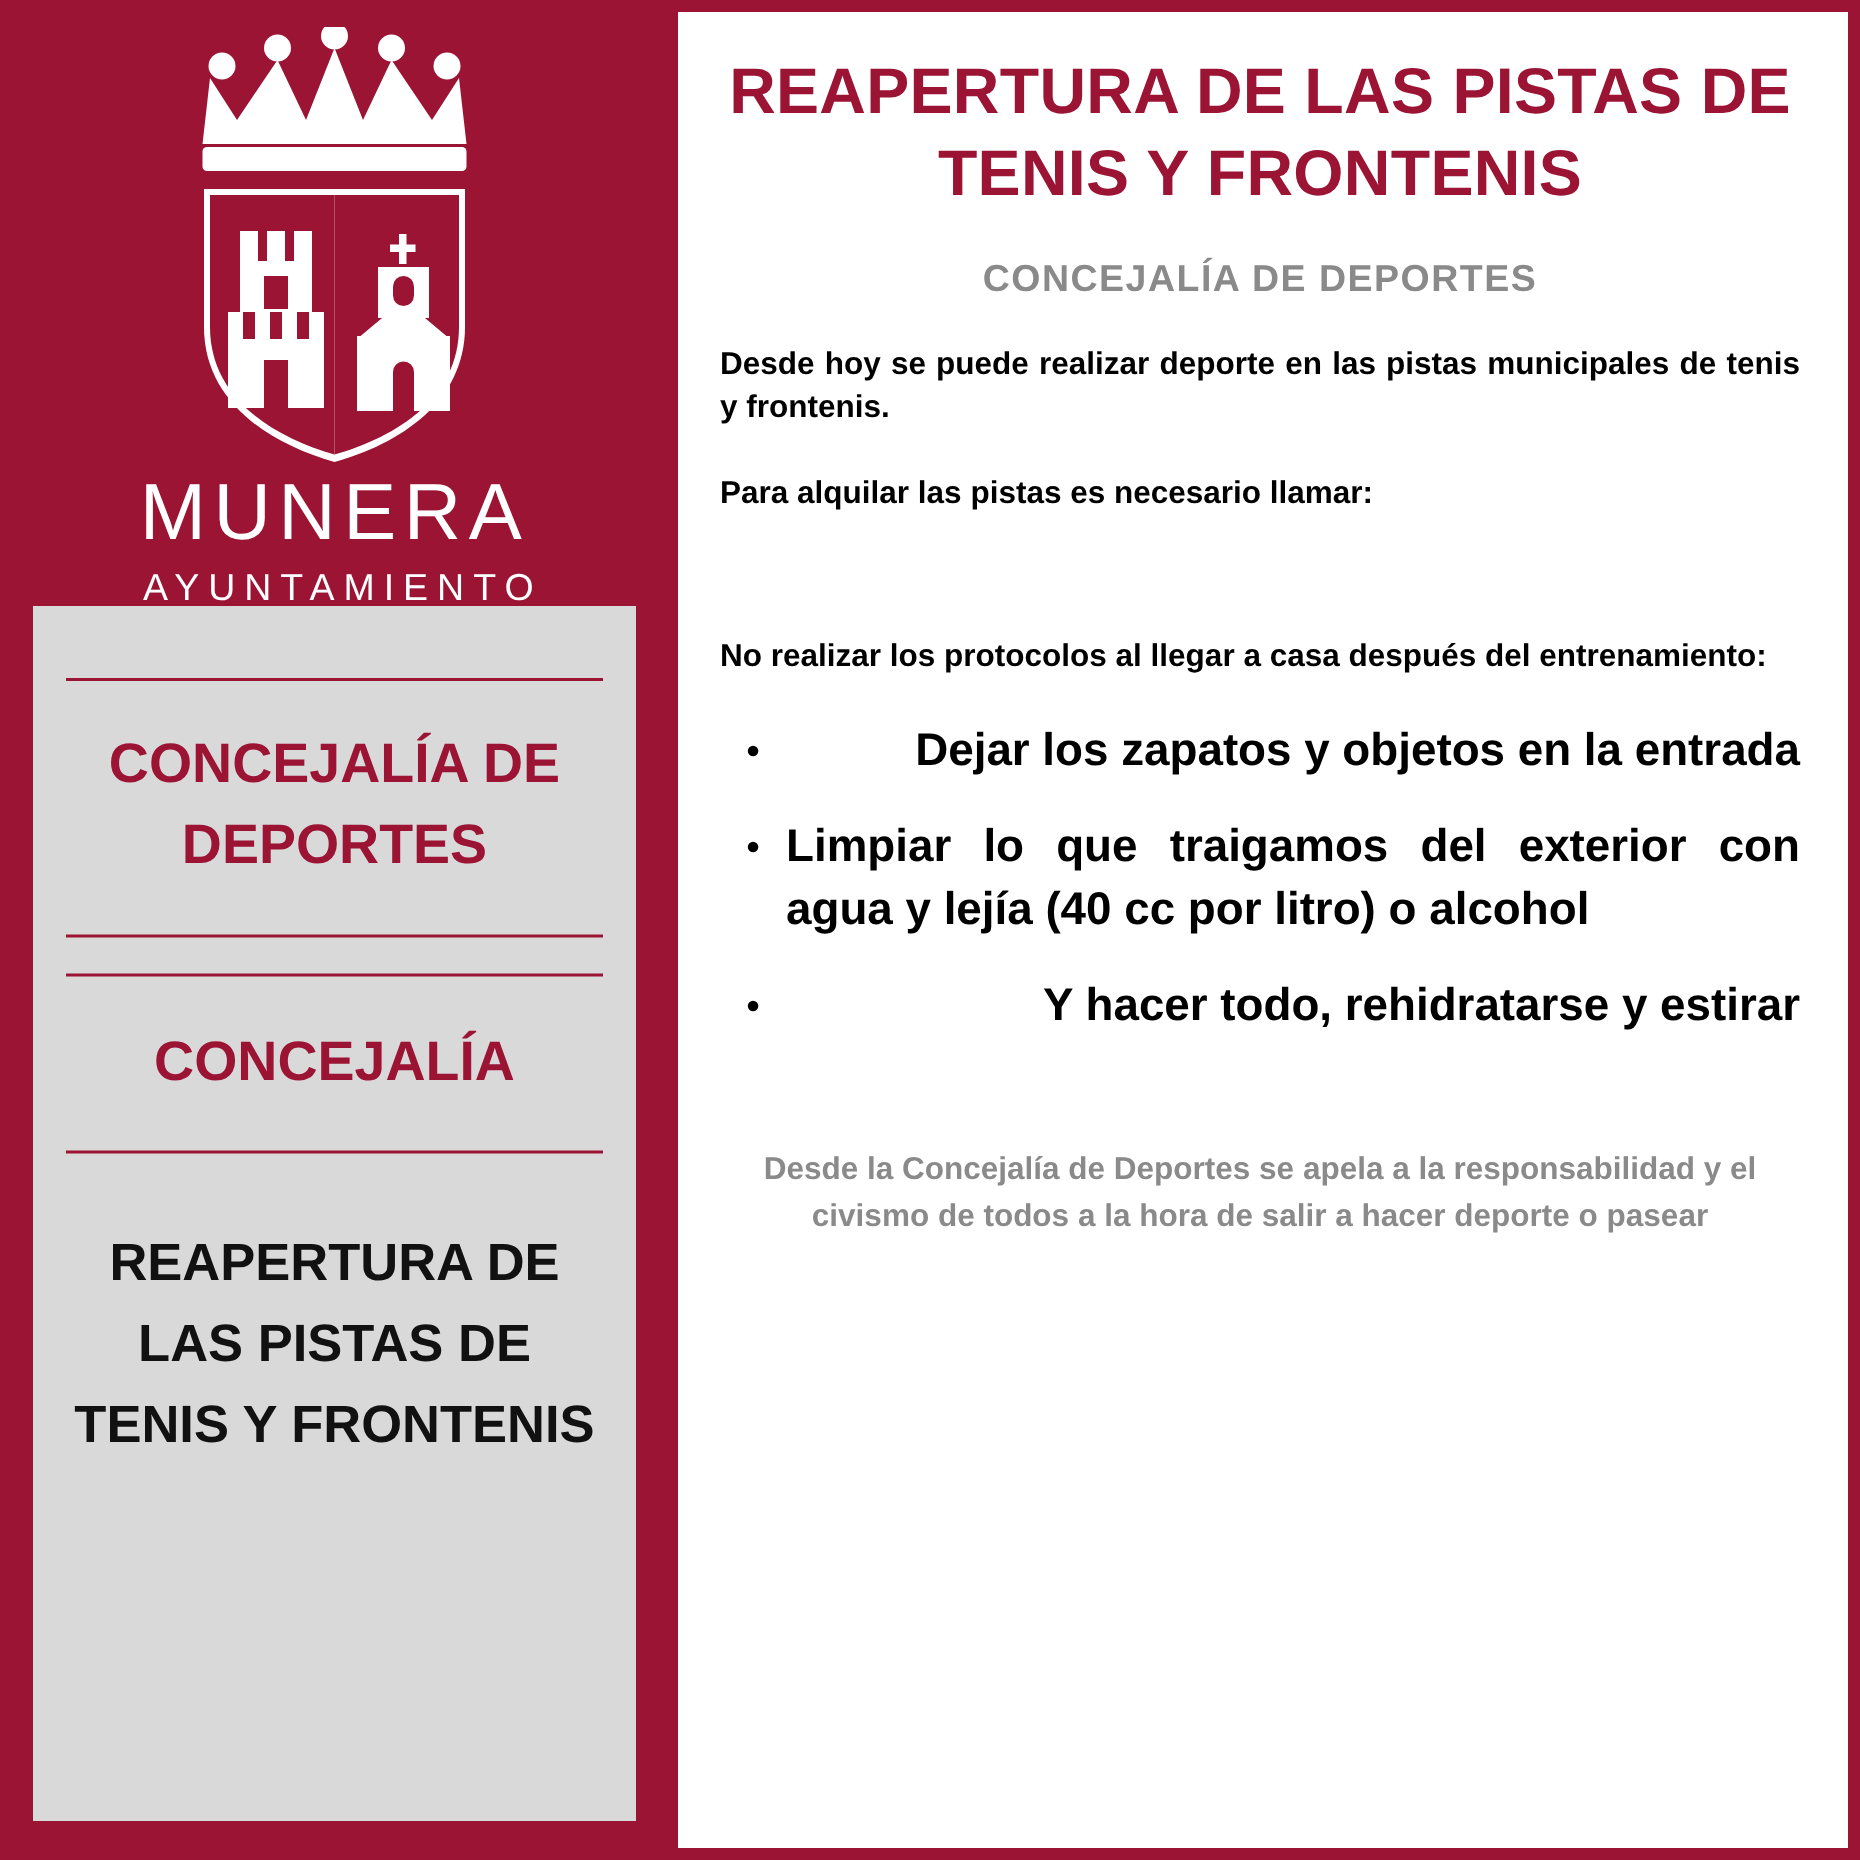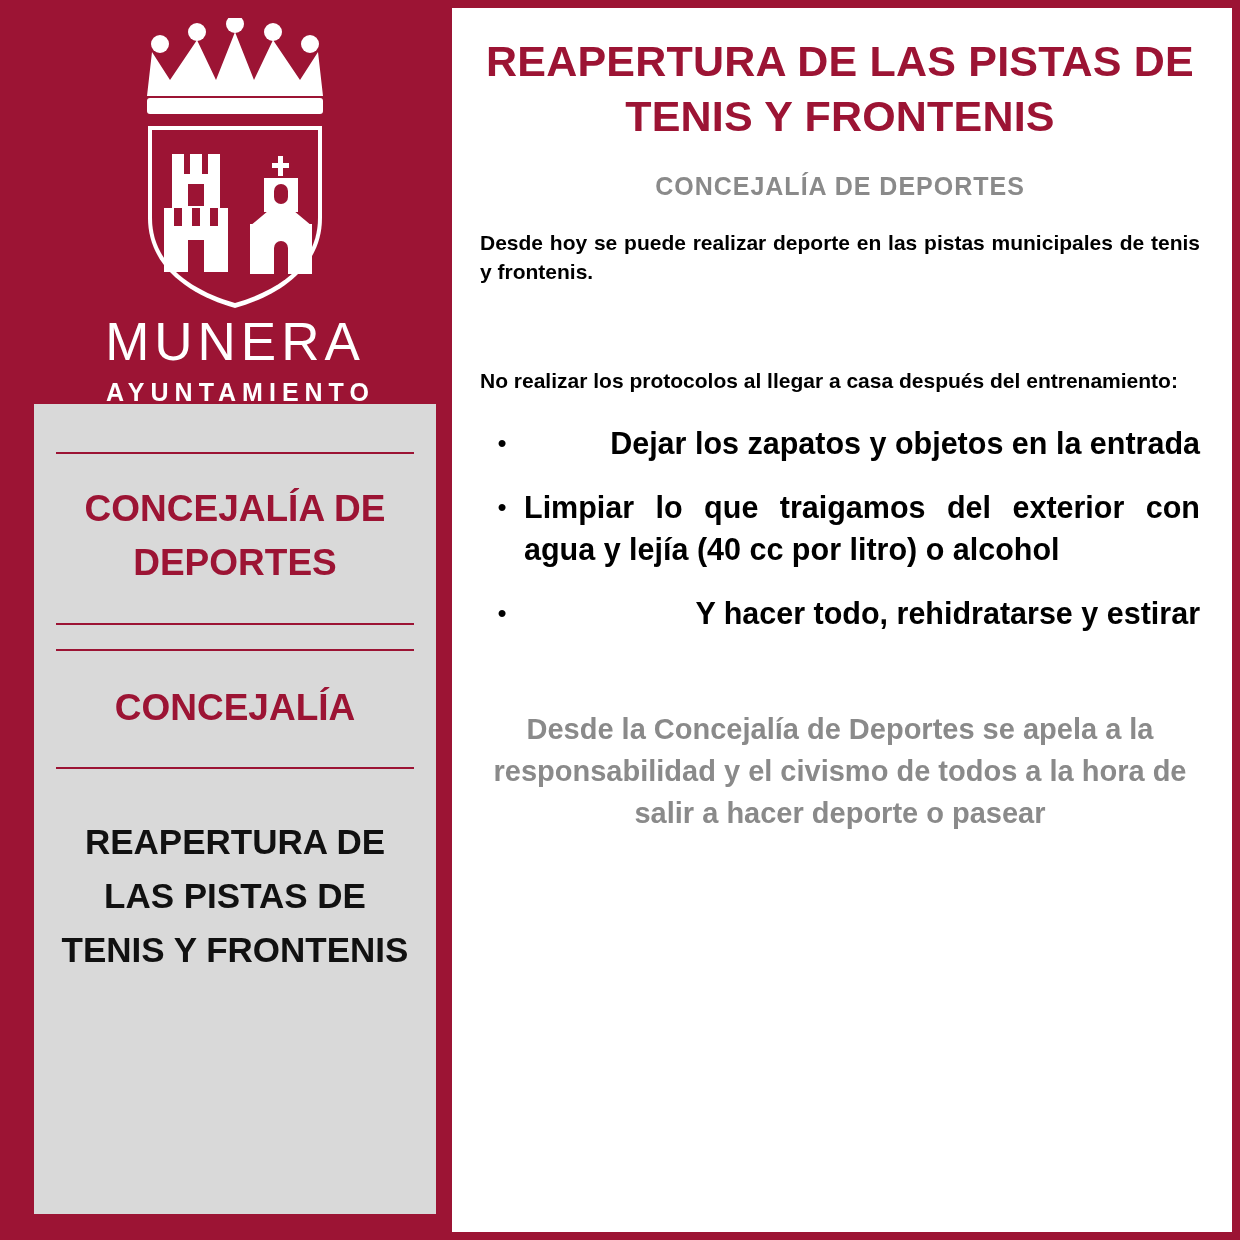--- a/index.html
+++ b/index.html
@@ -11,21 +11,21 @@
   .poster {
     position: relative;
     width: 1240px; height: 1240px;
     background: #9c1434;
     overflow: hidden;
   }
 
   
   .left-col {
     position: absolute;
-    left: 12px; top: 0;
+    left: 0; top: 0;
     width: 446px; height: 935px;
     background: #9c1434;
   }
 
   .crest-block {
     position: absolute;
     left: 0; top: 18px;
     width: 446px;
     text-align: center;
   }
@@ -36,21 +36,21 @@
     font-size: 53px;
     letter-spacing: 5px;
     font-weight: 400;
     margin-top: 6px;
     line-height: 1.05;
   }
   .town-sub {
     color: #ffffff;
     font-size: 25px;
     letter-spacing: 6px;
-    font-weight: 700;
+    font-weight: 400;
     margin-top: 8px;
     padding-left: 11px;
   }
 
   .info-panel {
     position: absolute;
     left: 22px; top: 404px;
     width: 402px; height: 810px;
     background: #d9d9d9;
     padding: 0 22px;
@@ -145,21 +145,21 @@
     font-size: 30.5px;
     font-weight: bold;
     line-height: 1.38;
     text-align: justify;
     flex: 1 1 auto;
   }
   .bullet-text.short { text-align: right; }
 
   .closing {
     color: #8a8a8a;
-    font-size: 29px;
+    font-size: 21px;
     font-weight: bold;
     text-align: center;
     line-height: 1.45;
     margin-top: 74px;
     padding: 0 6px;
   }
 </style>
 </head>
 <body>
 
@@ -226,20 +226,21 @@
       <div class="panel-body">REAPERTURA DE LAS PISTAS DE TENIS Y FRONTENIS</div>
     </div>
   </div>
 
   <div class="right-col">
     <div class="main-title">REAPERTURA DE LAS PISTAS DE TENIS Y FRONTENIS</div>
     <div class="subtitle">CONCEJALÍA DE DEPORTES</div>
 
     <div class="para">Desde hoy se puede realizar deporte en las pistas municipales de tenis y frontenis.</div>
 
+    <div class="para no-justify">Para alquilar las pistas es necesario llamar:</div>
 
     <div class="gap-lg"></div>
 
     <div class="para">No realizar los protocolos al llegar a casa después del entrenamiento:</div>
 
     <div class="bullets">
       <div class="bullet-row">
         <span class="bullet-dot">•</span>
         <span class="bullet-text short">Dejar los zapatos y objetos en la entrada</span>
       </div>

